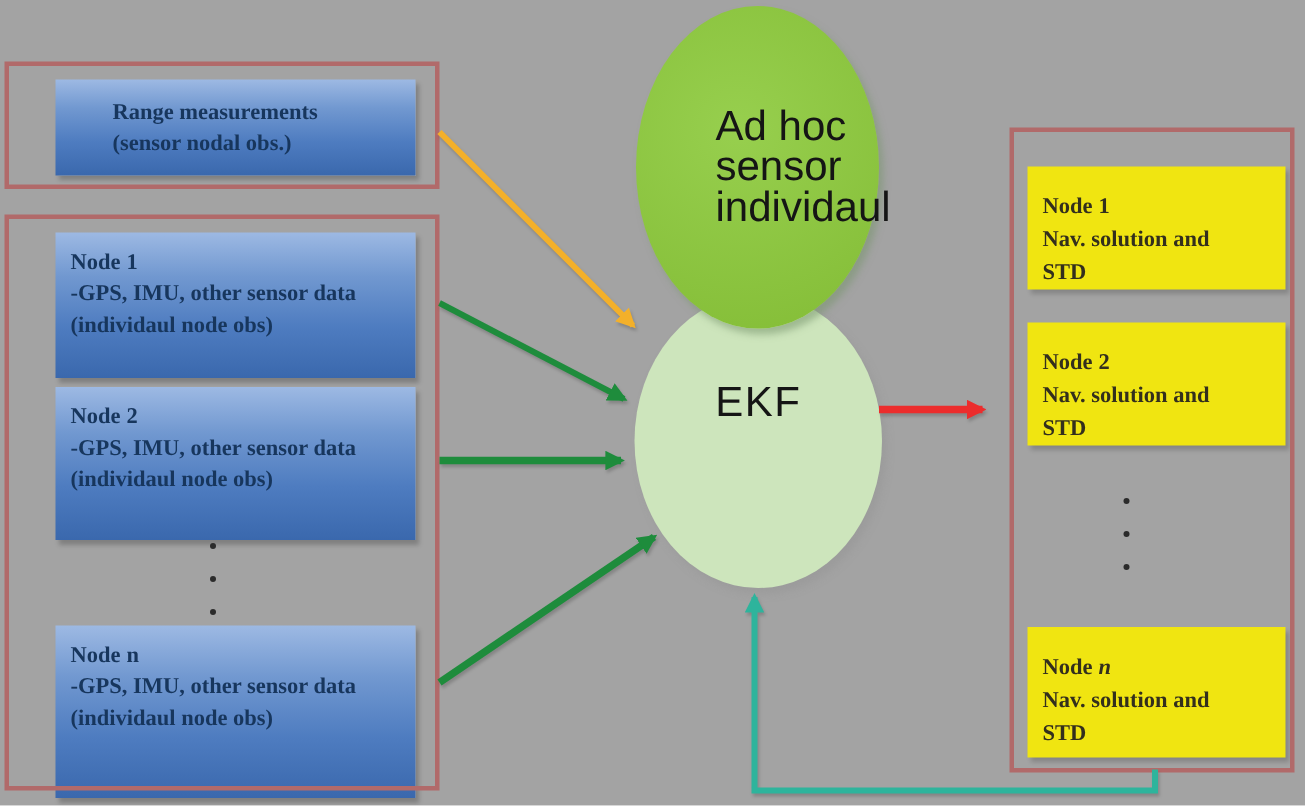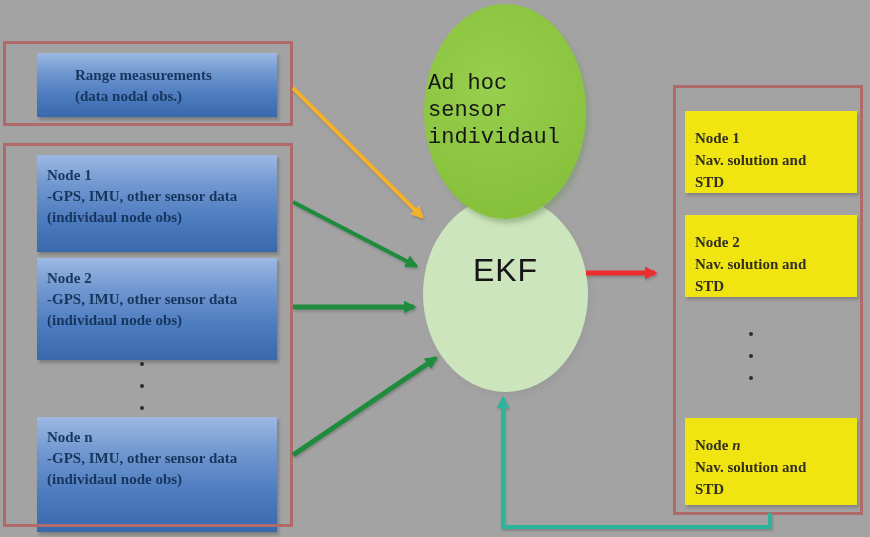--- a/index.html
+++ b/index.html
@@ -16,43 +16,43 @@
              box-shadow:2px 3px 3px rgba(0,0,0,.18);z-index:2;}
   .yellowbox .pad{padding:16px 6px 0 10px;}
   .suffix{margin-left:4px;}
   .it{font-style:italic;}
   .ellipse{border-radius:50%;}
   .ekf-ellipse{left:423px;top:196px;width:165px;height:196px;background:#cde5bc;
                box-shadow:3px 4px 5px rgba(150,150,150,.5);z-index:2;}
   .adhoc-ellipse{left:424px;top:4px;width:162px;height:215px;
                background:radial-gradient(circle at 42% 38%, #97cf4e 0%, #86bf39 85%);
                box-shadow:3px 4px 5px rgba(120,150,110,.55);z-index:3;}
-  .adhoc-text{left:428px;top:70px;font-family:Liberation Mono, monospace;font-size:22px;
+  .adhoc-text{left:477px;top:70px;font-family:Liberation Sans, sans-serif;font-size:28px;
               line-height:27px;color:#151515;z-index:4;}
   .ekf-text{left:423px;top:252px;width:165px;text-align:center;
-            font-family:"Liberation Sans",sans-serif;font-size:32px;color:#151515;
+            font-family:"Liberation Sans",sans-serif;font-size:28px;color:#151515;
             letter-spacing:1px;z-index:4;}
   .dotcol{display:flex;flex-direction:column;gap:18px;z-index:2;}
   .dot{width:4px;height:4px;border-radius:50%;background:#2b2b2b;}
   svg.arrows{position:absolute;left:0;top:0;z-index:6;
              filter:drop-shadow(1px 2px 1px rgba(0,0,0,.18));}
 </style>
 </head>
 <body>
 
 <div class="canvas">
 
   <div class="abs frame" style="left:3px;top:41px;width:284px;height:79px;"></div>
   <div class="abs frame" style="left:3px;top:143px;width:284px;height:378px;"></div>
   <div class="abs frame" style="left:673px;top:85px;width:184px;height:424px;"></div>
 
   <div class="abs bluebox" style="left:37px;top:53px;width:240px;height:64px;">
     <div class="range-pad">
       <div>Range measurements</div>
-      <div>(data nodal obs.)</div>
+      <div>(sensor nodal obs.)</div>
     </div>
   </div>
 
   <div class="abs bluebox" style="left:37px;top:155px;width:240px;height:97px;">
     <div class="pad">
       <div><span>Node</span><span class="suffix">1</span></div>
       <div>-GPS, IMU, other sensor data</div>
       <div>(individaul node obs)</div>
     </div>
   </div>

